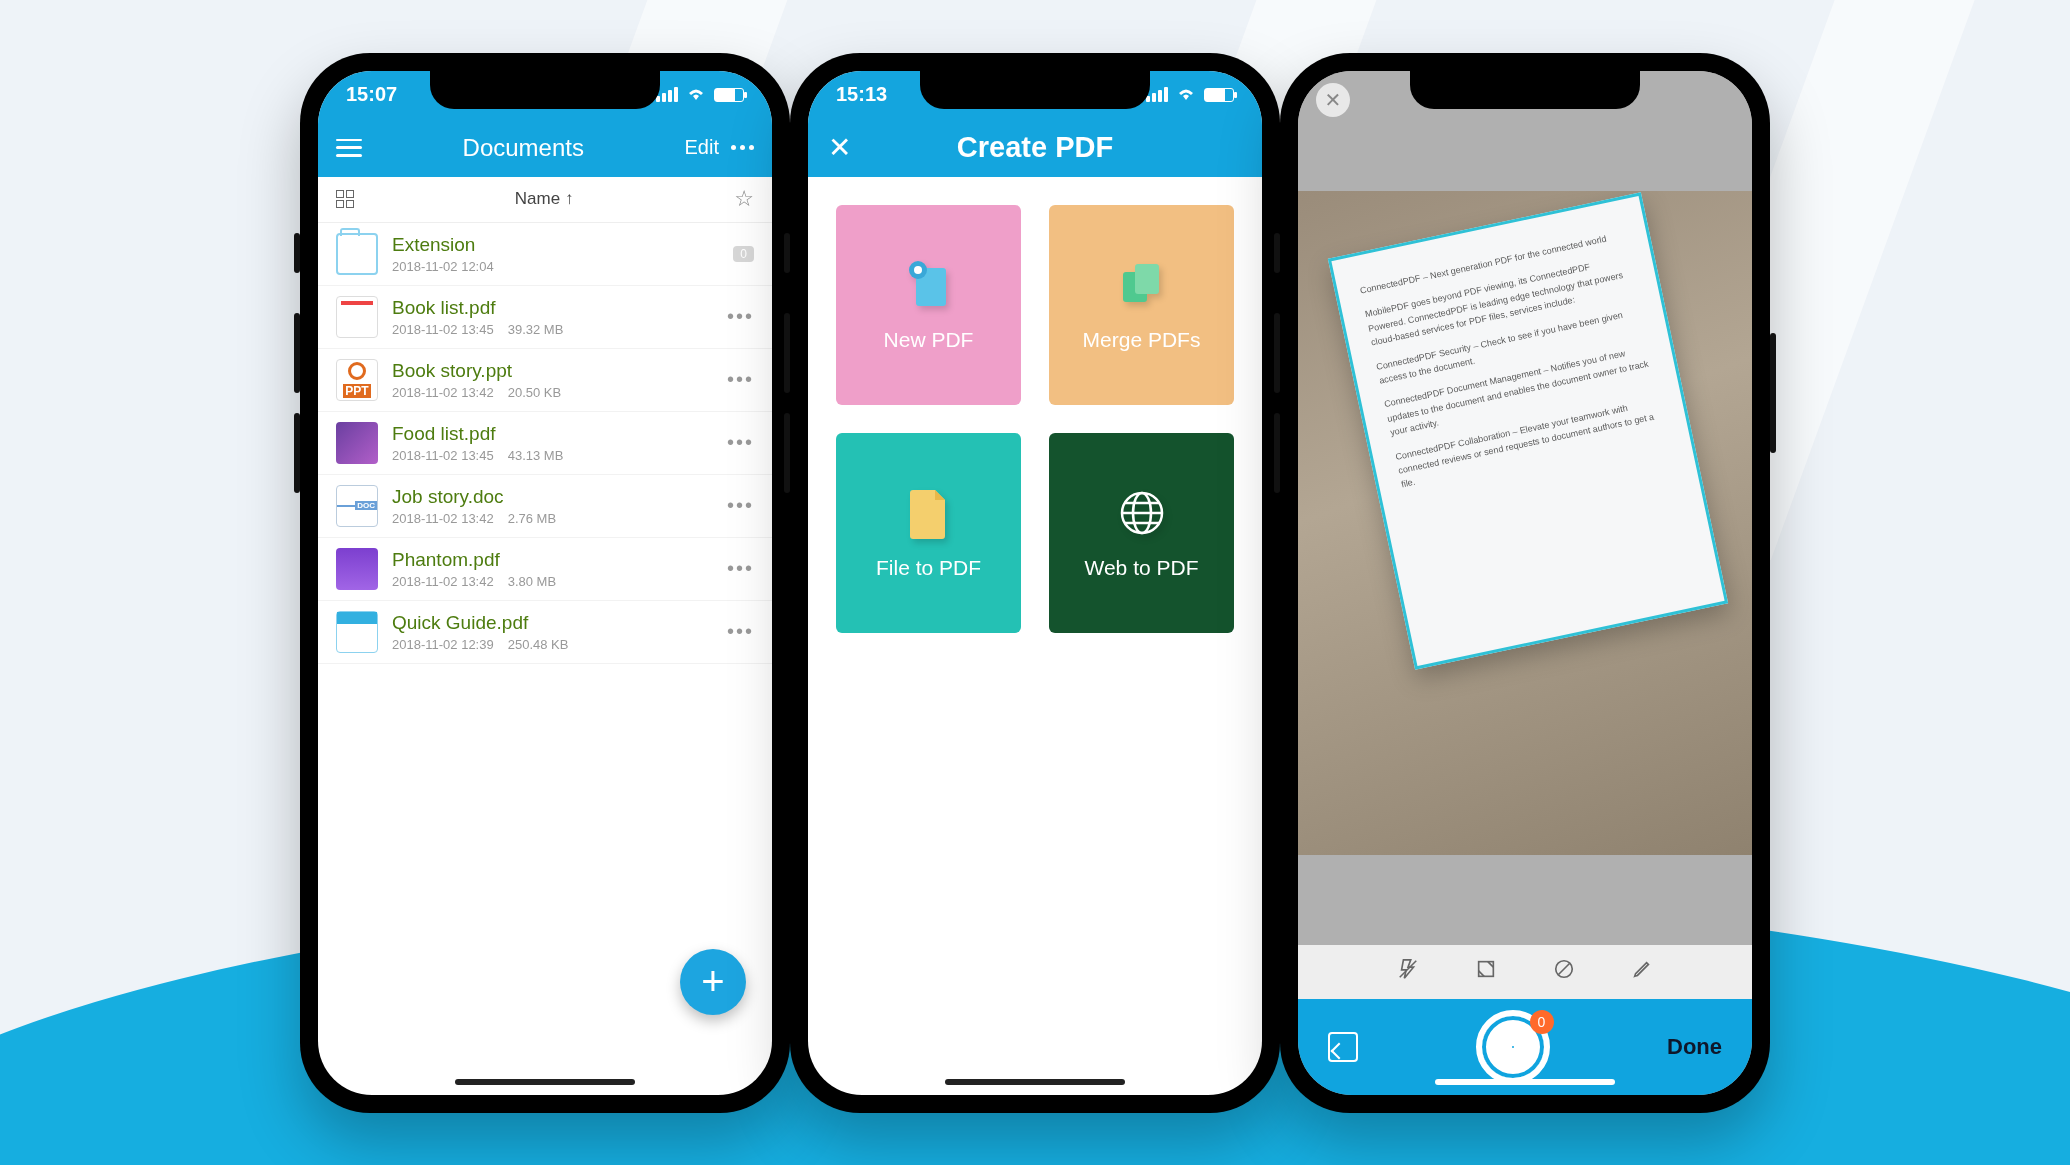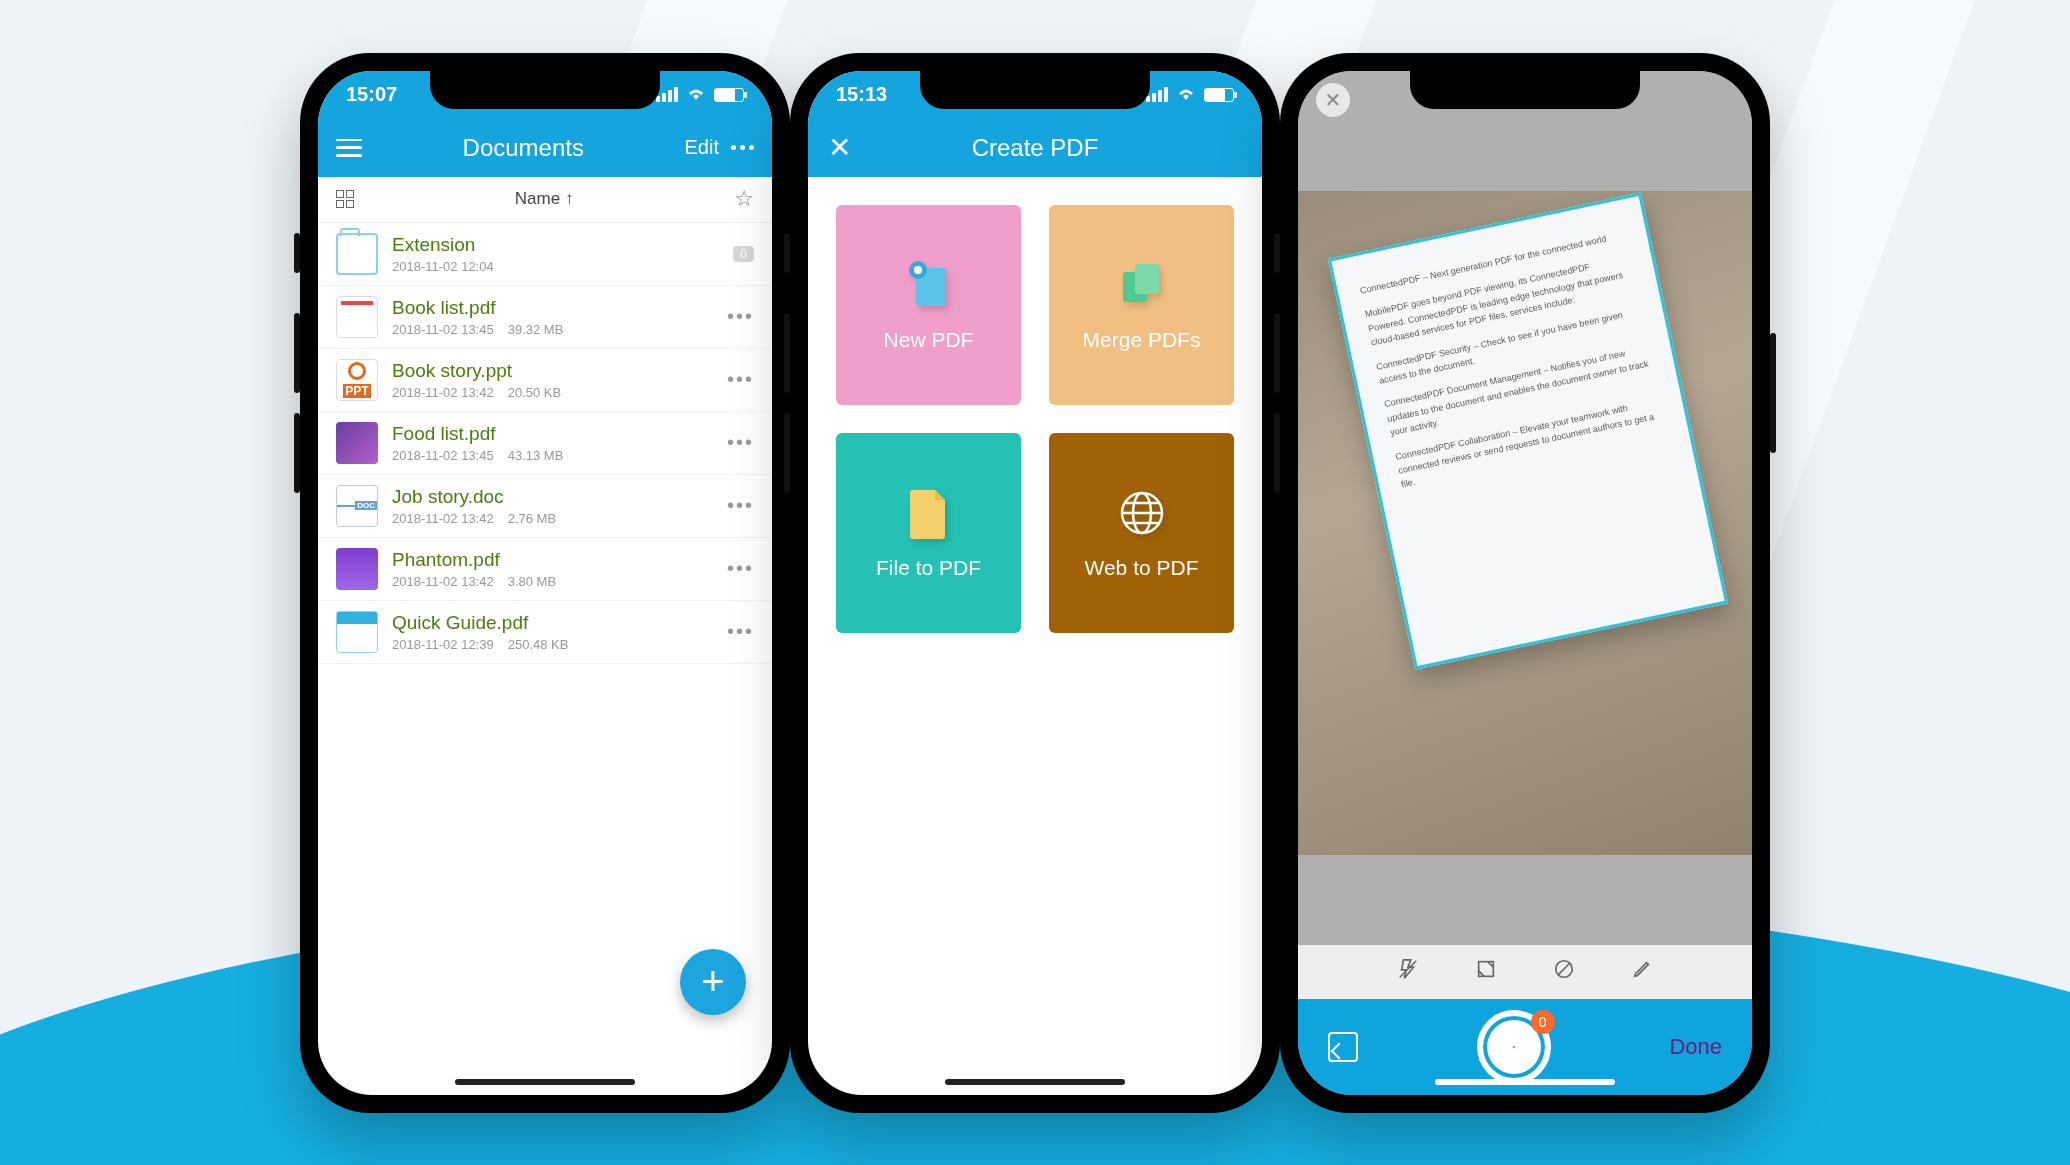--- a/index.html
+++ b/index.html
@@ -72,42 +72,42 @@
   .th-doc .l { background:#6aa0d8; font-size:8px; padding:0 2px; }
   .th-card { background:linear-gradient(180deg,#7c3fcf,#a165e6); }
   .th-guide { background:#fff; border:1px solid #8cd2ef; position:relative; }
   .th-guide::before { content:""; position:absolute; top:0; left:0; right:0; height:12px; background:#32b0e0; }
 
   .fab { position:absolute; right:26px; bottom:80px; width:66px; height:66px; border-radius:50%; background:#1da5e0; color:#fff; display:flex; align-items:center; justify-content:center; font-size:40px; box-shadow:0 6px 14px rgba(0,0,0,0.25); }
 
   
   .hdr2 { background:#14a5de; color:#fff; height:58px; display:flex; align-items:center; padding:0 20px; }
   .hdr2 .x { font-size:28px; width:30px; }
-  .hdr2 .title { flex:1; text-align:center; font-size:24px; font-weight:400; margin-left:-30px; }
+  .hdr2 .title { flex:1; text-align:center; font-size:29px; font-weight:700; margin-left:-30px; }
   .tiles { padding:28px; display:grid; grid-template-columns:1fr 1fr; grid-auto-rows:200px; gap:28px; }
   .tile { border-radius:6px; display:flex; flex-direction:column; align-items:center; justify-content:center; color:#fff; font-size:21px; gap:16px; }
   .tile .ic { width:54px; height:54px; display:flex; align-items:center; justify-content:center; filter:drop-shadow(3px 4px 3px rgba(0,0,0,0.15)); }
   .t-new { background:#ef9fc9; }
   .t-merge { background:#f2bf82; }
   .t-file { background:#24c1b4; }
-  .t-web { background:#a16207; }
+  .t-web { background:#14532d; }
 
   
   .cam-top { position:absolute; top:0; left:0; right:0; height:120px; background:#b0b0b0; z-index:5; }
   .close-btn { position:absolute; top:12px; left:18px; width:34px; height:34px; border-radius:50%; background:#e8e8e8; color:#888; display:flex; align-items:center; justify-content:center; font-size:20px; z-index:30; }
   .cam-view { position:absolute; top:120px; left:0; right:0; bottom:240px; background:linear-gradient(160deg,#9a8c7a 0%, #b3a693 40%, #8f826f 100%); overflow:hidden; }
   .paper { position:absolute; left:70px; top:30px; width:320px; height:420px; background:#f6f7f8; border:3px solid #2fc1d6; transform:rotate(-12deg); padding:28px 22px; font-size:9px; line-height:1.6; color:#5a5a5a; box-shadow:0 10px 25px rgba(0,0,0,0.25); }
   .paper p { margin-bottom:10px; }
   .toolbar3 { position:absolute; left:0; right:0; bottom:96px; height:54px; background:#eee; display:flex; align-items:center; justify-content:center; gap:56px; color:#666; font-size:22px; z-index:10; }
   .bottombar3 { position:absolute; left:0; right:0; bottom:0; height:96px; background:#10a4df; display:flex; align-items:center; justify-content:space-between; padding:0 30px; z-index:10; }
   .gallery-ic { width:30px; height:30px; border:2.5px solid #fff; border-radius:4px; position:relative; }
   .gallery-ic::after { content:""; position:absolute; bottom:3px; left:3px; width:10px; height:10px; border-left:2.5px solid #fff; border-bottom:2.5px solid #fff; transform:rotate(45deg); }
   .shutter { width:74px; height:74px; border-radius:50%; border:6px solid #fff; background:transparent; position:relative; box-shadow:inset 0 0 0 4px #10a4df, inset 0 0 0 30px #fff; }
   .shutter .bdg { position:absolute; top:-6px; right:-10px; background:#ff6a2b; color:#fff; font-size:14px; width:24px; height:24px; border-radius:12px; display:flex; align-items:center; justify-content:center; }
-  .done { color:#701a75; font-size:22px; }
+  .done { color:#0f172a; font-size:22px;font-weight:bold; }
   .gap-gray { position:absolute; left:0; right:0; bottom:150px; top:auto; height:90px; background:#b0b0b0; z-index:4;}
 </style>
 </head>
 <body>
 
 <div class="bg-stripe s1"></div>
 <div class="bg-stripe s2"></div>
 <div class="bg-stripe s3"></div>
 <div class="wave"></div>
 

